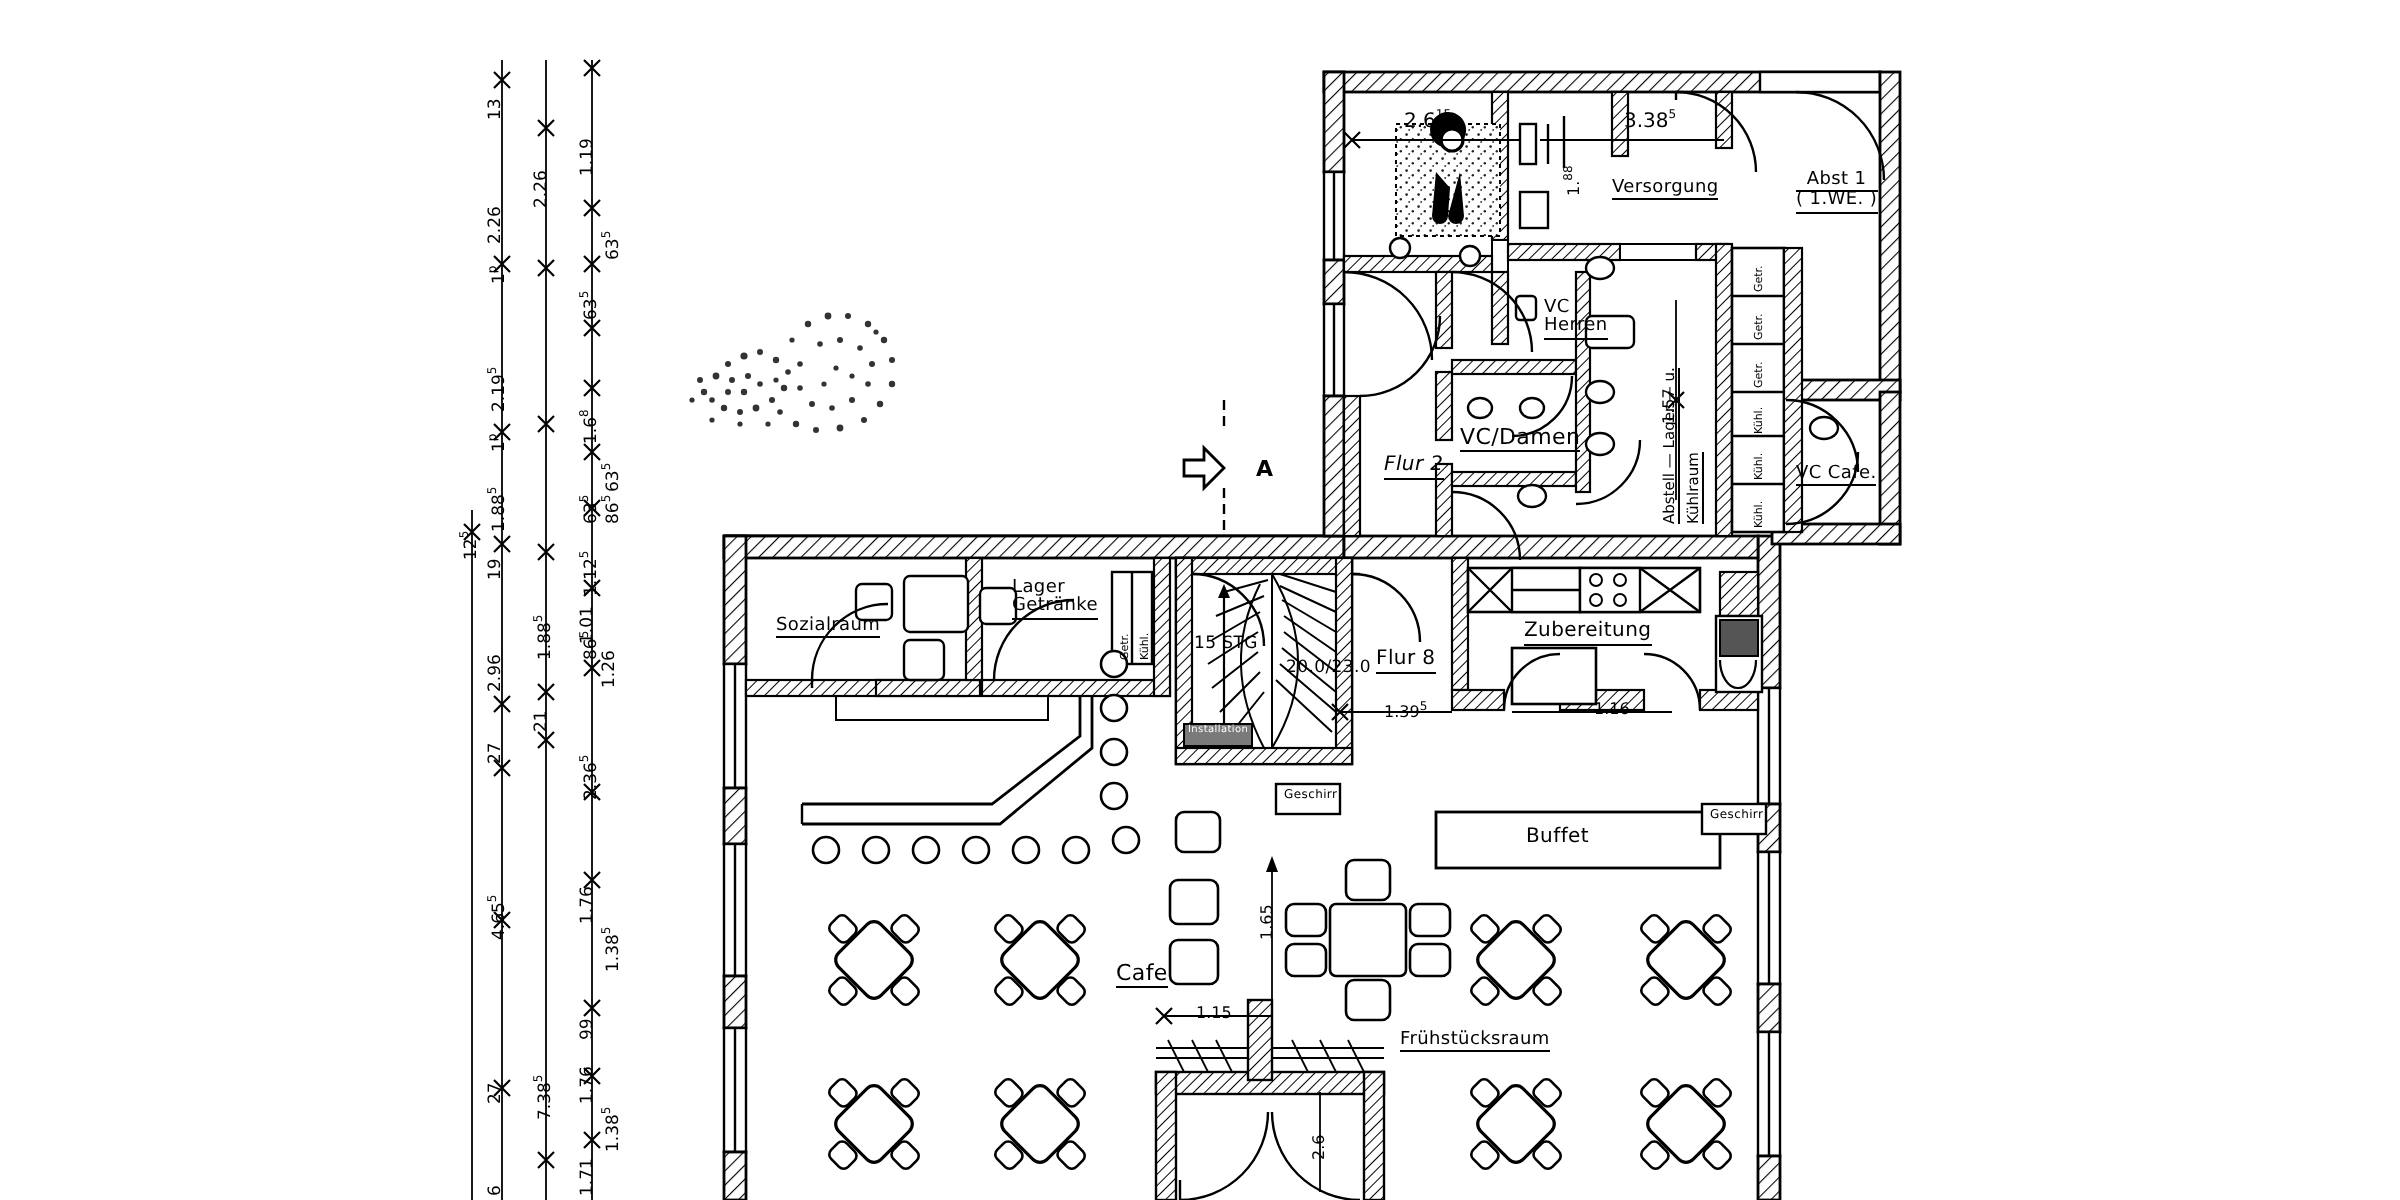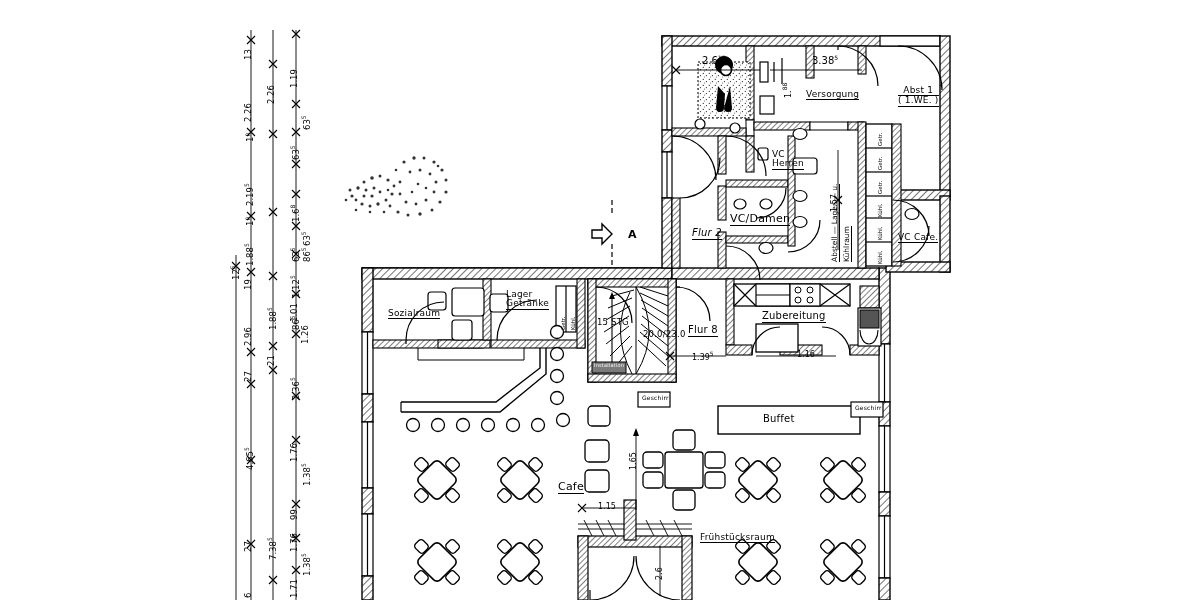--- a/index.html
+++ b/index.html
@@ -523,21 +523,21 @@
 <div class="rlabel two c" style="left:898px;top:86px;">
   <span class="u2">Abst 1</span>
   <span class="u2">( 1.WE. )</span>
 </div>
 
 <div class="vlbl" style="left:830px;top:262px;font-size:7.5px;">Abstell — Lager — u.</div>
 <div class="vlbl" style="left:842px;top:262px;font-size:7.5px;">Kühlraum</div>
 
 <div class="rlabel u" style="left:558px;top:481px;font-size:11px;">Cafe</div>
 
-<div class="rlabel u" style="left:700px;top:533px;font-size:9px;">Frühstücksraum</div>
+<div class="rlabel u" style="left:700px;top:516px;font-size:9px;">Frühstücksraum</div>
 
 <div class="rlabel" style="left:763px;top:414px;font-size:10px;">Buffet</div>
 
 <div class="rlabel" style="left:642px;top:395px;font-size:6px;">Geschirr</div>
 <div class="rlabel" style="left:855px;top:405px;font-size:6px;">Geschirr</div>
 
 <div class="rlabel" style="left:597px;top:318px;font-size:8.5px;">15 STG</div>
 <div class="rlabel" style="left:597px;top:330px;font-size:8.5px;margin-left:46px;">20.0/23.0</div>
 <div class="rlabel" style="left:594px;top:363px;font-size:5px;color:#fff;">Installation</div>
 

